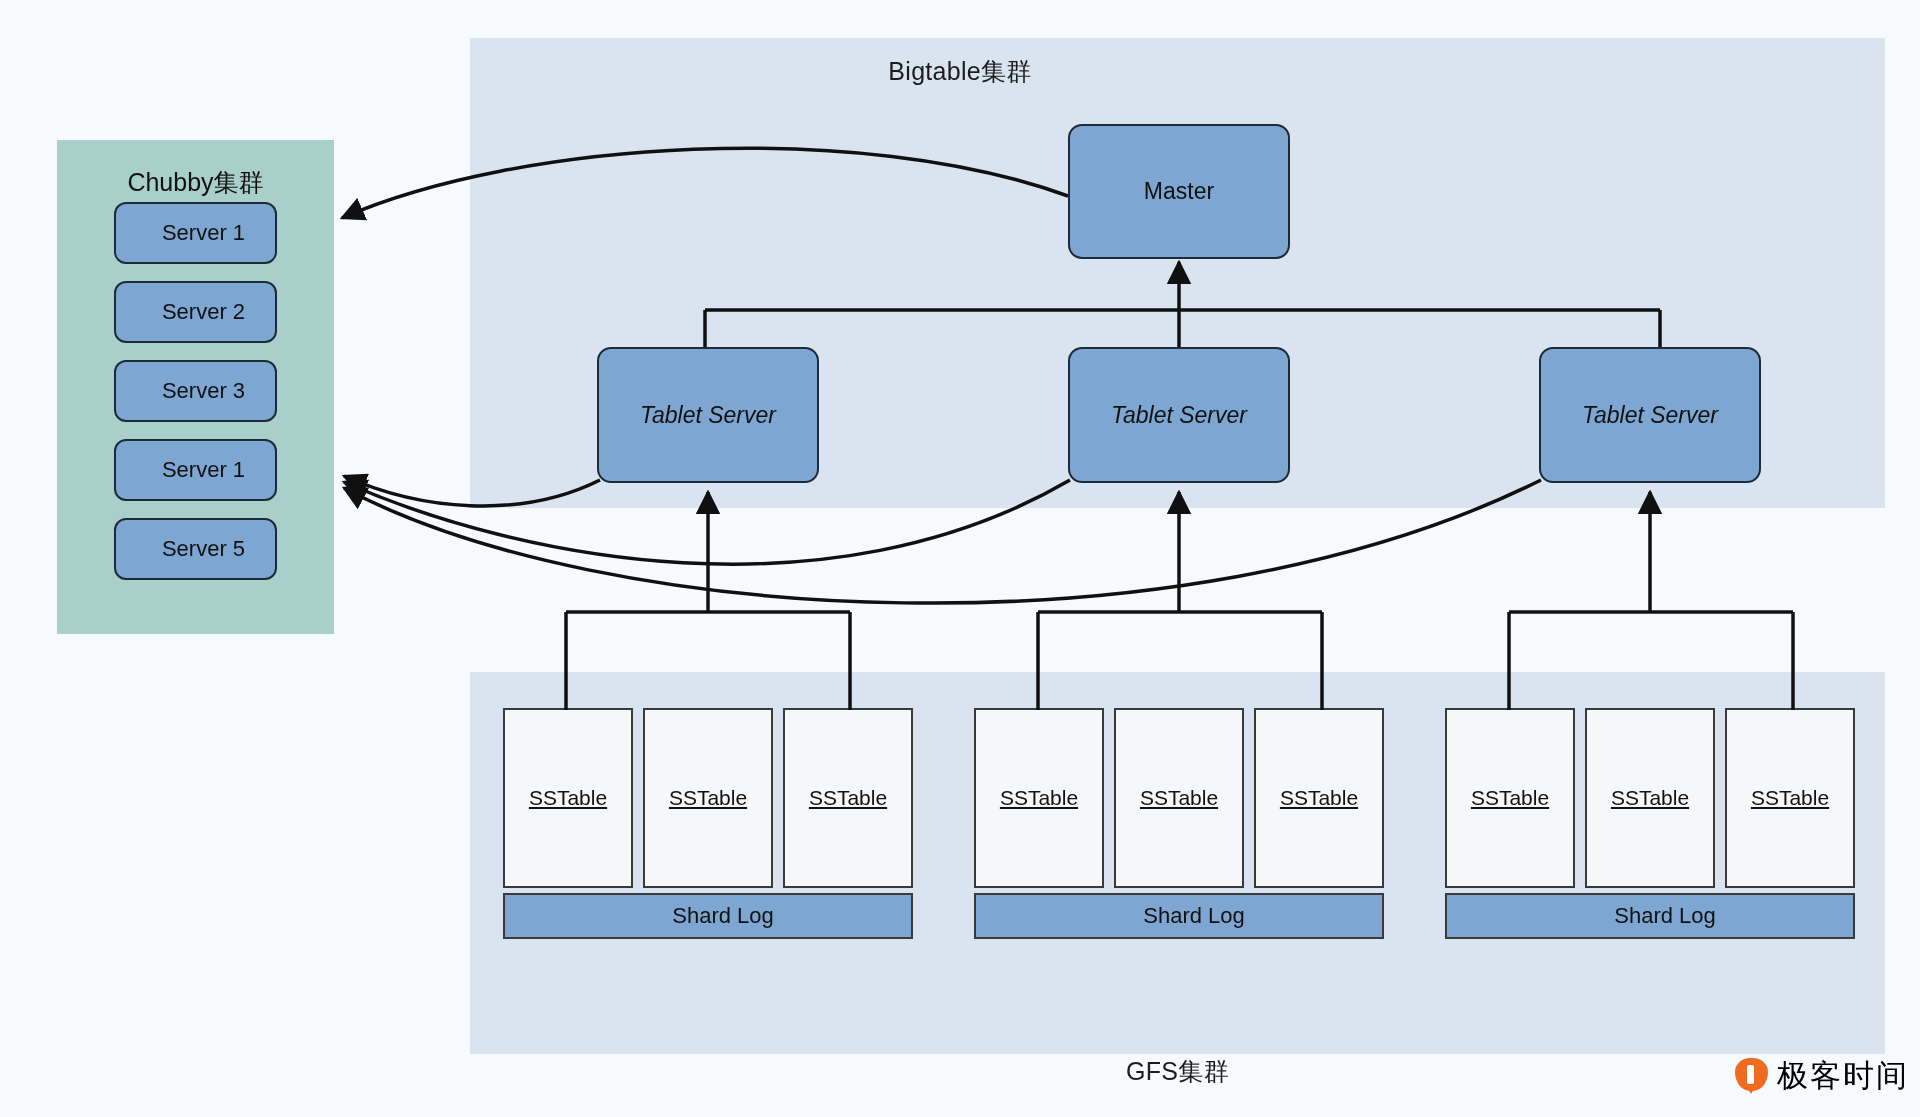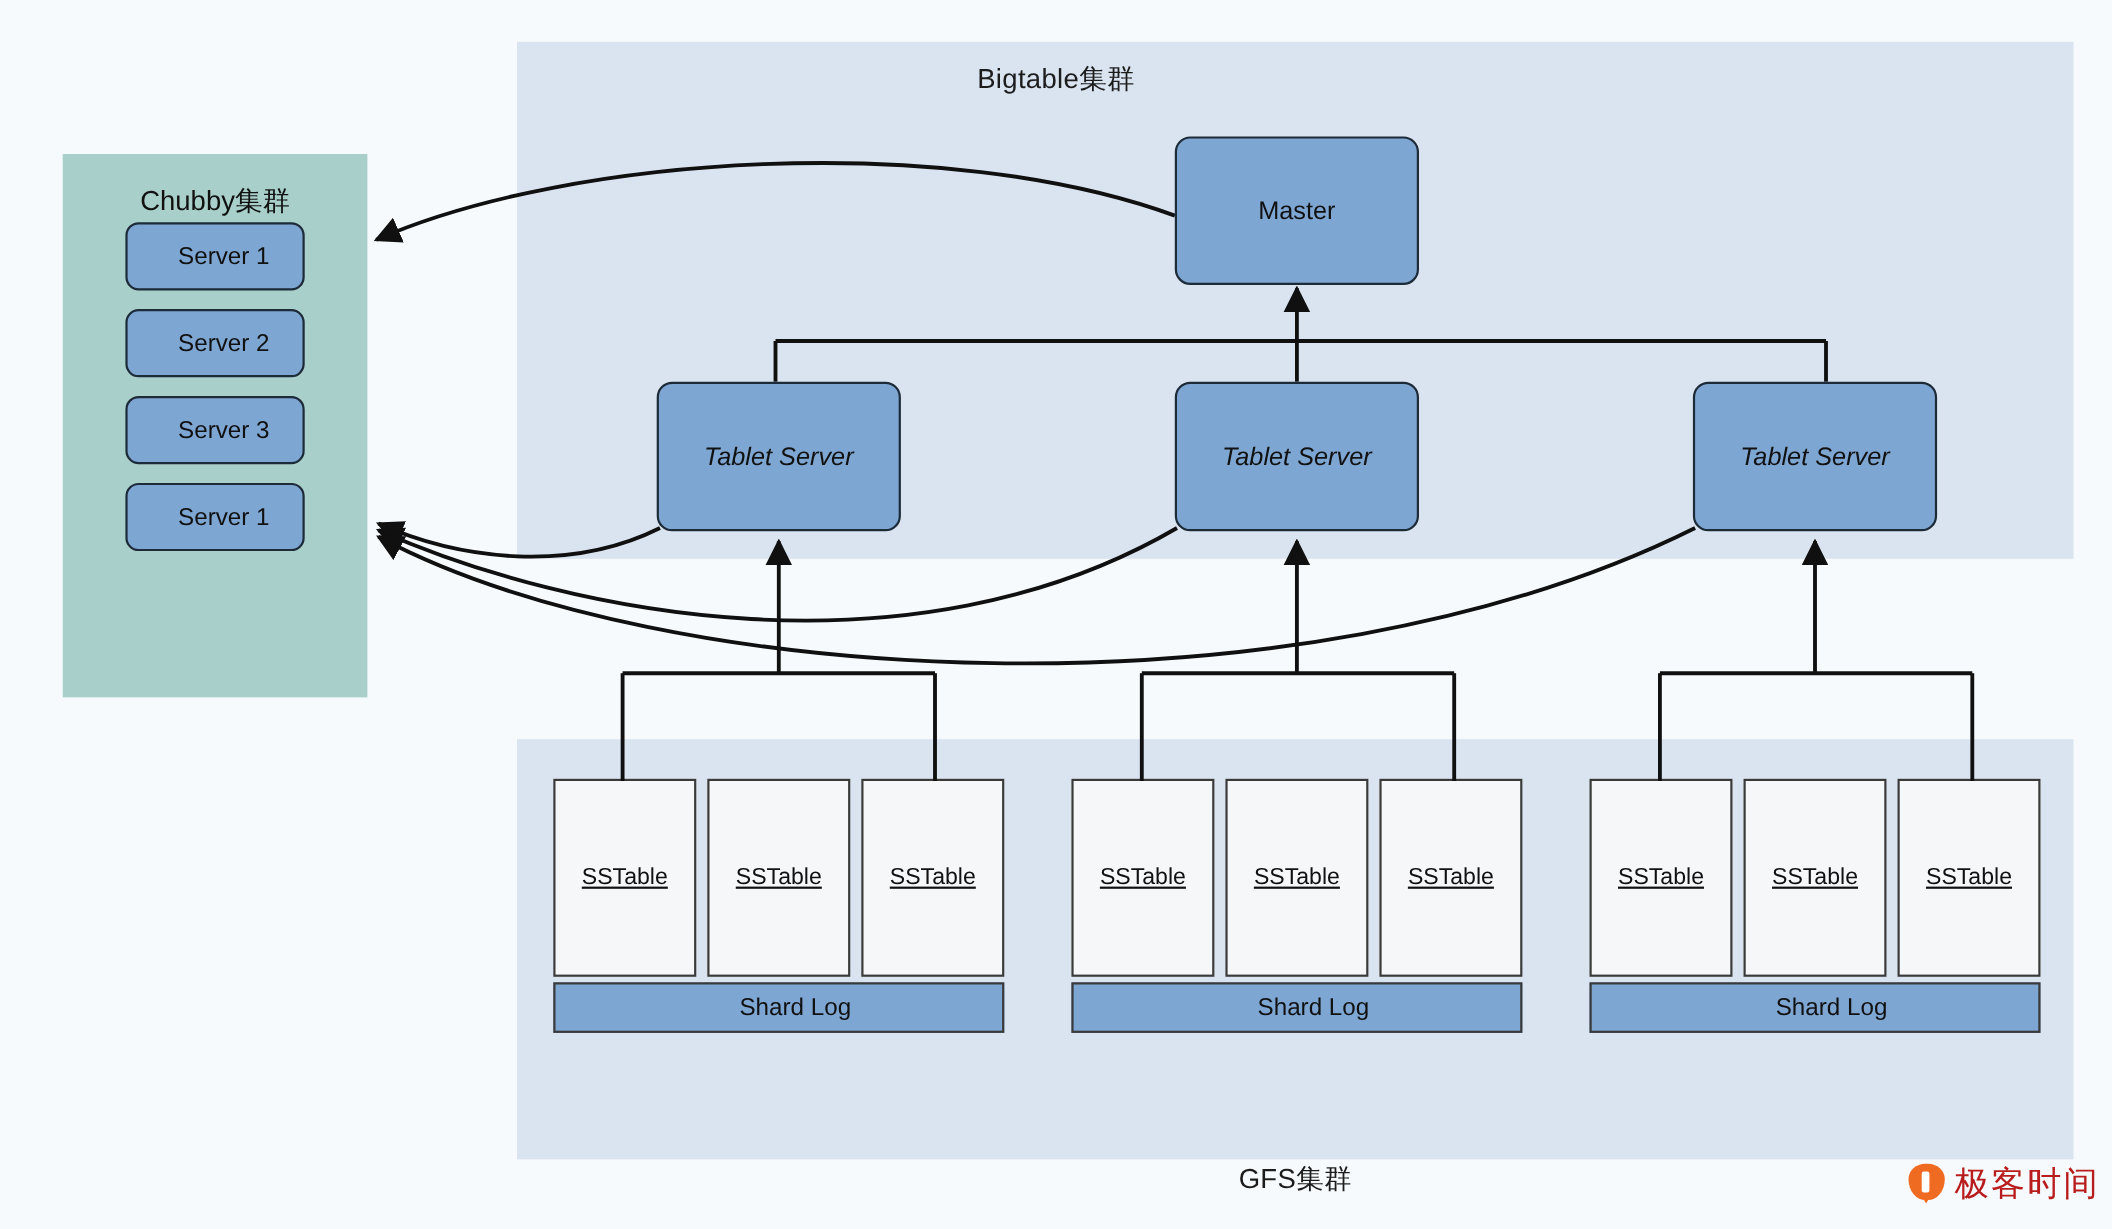--- a/index.html
+++ b/index.html
@@ -207,21 +207,21 @@
     position: absolute;
     left: 9px;
     top: 24px;
     width: 0; height: 0;
     border-left: 7px solid transparent;
     border-right: 7px solid transparent;
     border-top: 12px solid #f06b22;
   }
   #watermark .wm-text {
     font-size: 31px;
-    color: #b91c1c;
+    color: #000000;
     letter-spacing: 2px;
   }
 </style>
 </head>
 <body>
 
 <div id="stage">
 
   <div class="panel" id="bigtable-panel"></div>
   <div class="panel-title" id="bigtable-title">Bigtable集群</div>
@@ -229,20 +229,21 @@
   <div class="panel" id="gfs-panel"></div>
   <div class="panel-title" id="gfs-title">GFS集群</div>
 
   <div id="chubby-box"></div>
   <div id="chubby-title">Chubby集群</div>
 
   <div class="server-node" style="top:202px">Server 1</div>
   <div class="server-node" style="top:281px">Server 2</div>
   <div class="server-node" style="top:360px">Server 3</div>
   <div class="server-node" style="top:439px">Server 1</div>
+  <div class="server-node" style="top:518px">Server 5</div>
 
   <svg id="wires" viewBox="0 0 1920 1117" xmlns="http://www.w3.org/2000/svg">
     <defs>
       <marker id="arrow" viewBox="0 0 10 10" refX="9" refY="5" markerWidth="7" markerHeight="7" orient="auto-start-reverse">
         <path d="M 0 0 L 10 5 L 0 10 z" fill="#101010"></path>
       </marker>
     </defs>
 
     <path d="M 1068 196 C 860 120, 520 140, 342 218" fill="none" stroke="#101010" stroke-width="3.5" marker-end="url(#arrow)"></path>
 

